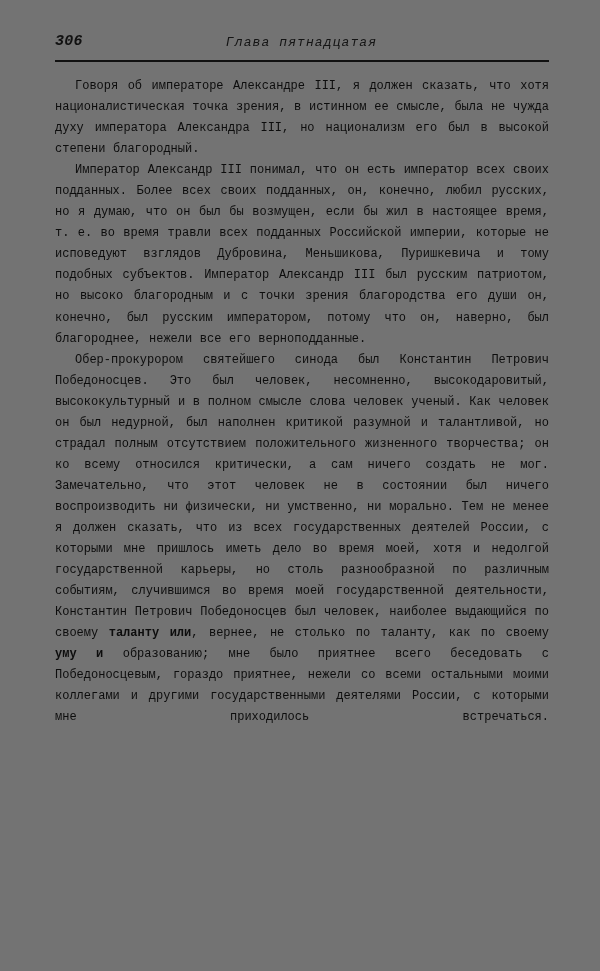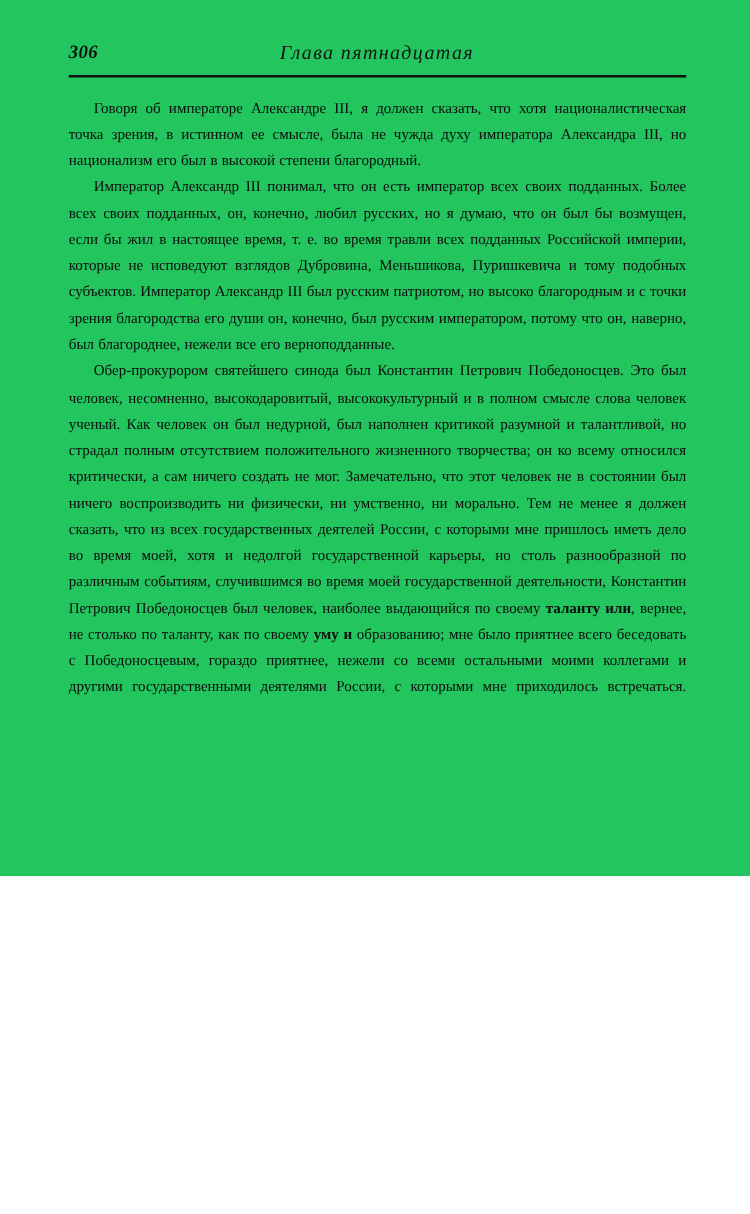--- a/index.html
+++ b/index.html
@@ -5,25 +5,25 @@
 <style>
   html, body {
     margin: 0;
     padding: 0;
     background: #ffffff;
   }
 
   .page {
     position: relative;
     width: 600px;
-    height: 701px;
-    background: #22c55e;
+    height: 971px;
+    background: #737373;
     overflow: hidden;
     box-sizing: border-box;
-    font-family: Liberation Serif, serif;
+    font-family: Liberation Mono, monospace;
     color: #0d0d0d;
     -webkit-font-smoothing: antialiased;
   }
 
   
   .running-head {
     position: absolute;
     left: 55px;
     top: 32px;
     width: 493px;
@@ -42,21 +42,21 @@
     color: #111111;
   }
 
   .head-title {
     position: absolute;
     left: 0;
     right: 0;
     top: 1px;
     text-align: center;
     font-style: italic;
-    font-size: 16px;
+    font-size: 13px;
     letter-spacing: 1.1px;
     line-height: 20px;
     color: #141414;
   }
 
   .head-rule {
     position: absolute;
     left: 55px;
     top: 60px;
     width: 494px;

